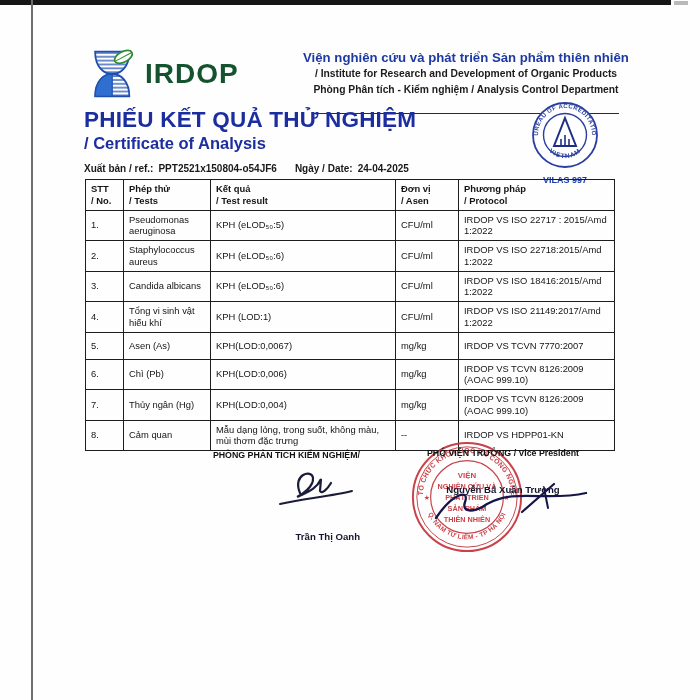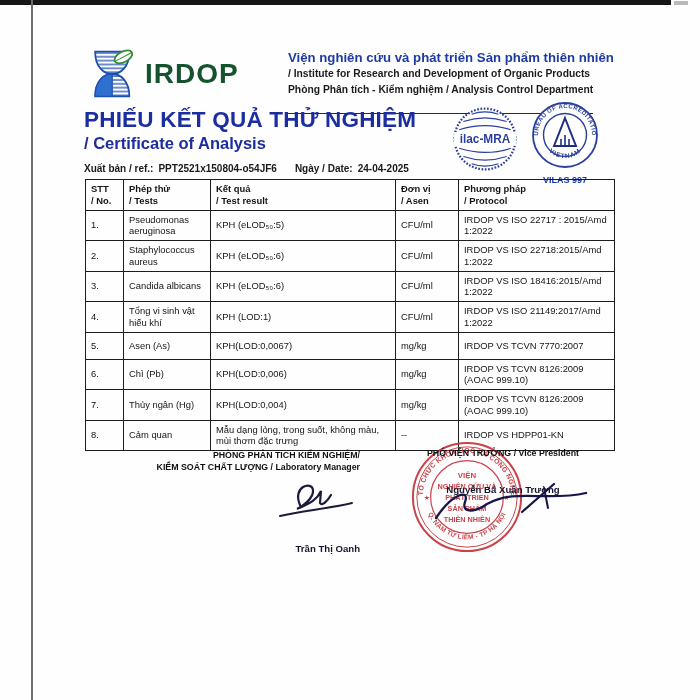--- a/index.html
+++ b/index.html
@@ -7,21 +7,21 @@
   .page { position:relative; width:700px; height:700px; overflow:hidden; background:#fefefe; }
 
   
   .top-strip { position:absolute; left:0; top:0; width:671px; height:5px; background:#161616; }
   .top-strip-smudge { position:absolute; left:674px; top:1px; width:14px; height:4px; background:#b9b9b9; }
   .left-line { position:absolute; left:31px; top:0; width:2px; height:700px; background:#6d6d6d; }
 
   
   .logo-wrap { position:absolute; left:84px; top:46px; display:flex; align-items:center; }
   .logo-text { font-size:28px; font-weight:bold; color:#14532d; letter-spacing:1px; margin-left:9px; }
-  .org-block { position:absolute; left:288px; top:50px; width:344px; }
+  .org-block { position:absolute; left:294px; top:50px; width:344px; text-align:center; }
   .org-vi { font-size:13.2px; font-weight:bold; color:#1d3aa4; line-height:1.2; }
   .org-en { font-size:10.3px; color:#1c1c1c; font-weight:bold; margin-top:2px; }
   .org-dept { font-size:10.3px; color:#1c1c1c; font-weight:bold; display:inline-block; border-bottom:1.6px solid #2b2b2b; padding-bottom:18px; margin-top:1px; }
 
   
   .title-block { position:absolute; left:84px; top:107px; width:370px; }
   .title-vi { font-size:22.5px; font-weight:bold; color:#1c2da0; letter-spacing:0.2px; }
   .title-en { font-size:16.5px; font-weight:bold; color:#1c2da0; margin-top:1px; }
   .ref-line { margin-top:10px; font-size:10px; font-weight:bold; color:#191919; }
   .ref-line span { margin-right:5px; }
@@ -85,33 +85,20 @@
   </div>
 
   <div class="title-block">
     <div class="title-vi">PHIẾU KẾT QUẢ THỬ NGHIỆM</div>
     <div class="title-en">/ Certificate of Analysis</div>
     <div class="ref-line">
       <span>Xuất bản / ref.:</span><span class="ref-value">PPT2521x150804-o54JF6</span><span>Ngày / Date:</span><span>24-04-2025</span>
     </div>
   </div>
 
-  <div class="ilac-logo">
-    <svg width="66" height="66" viewBox="0 0 64 64">
-      <circle cx="32" cy="32" r="29.5" fill="#ffffff" stroke="#2a3f9f" stroke-width="2.2" stroke-dasharray="1.6 1.6"></circle>
-      <path d="M7 23 Q32 15 57 23" fill="none" stroke="#2a3f9f" stroke-width="1.2"></path>
-      <path d="M11 15 Q32 8 53 15" fill="none" stroke="#2a3f9f" stroke-width="1.2"></path>
-      <path d="M19 8 Q32 3.5 45 8" fill="none" stroke="#2a3f9f" stroke-width="1.2"></path>
-      <path d="M7 41 Q32 49 57 41" fill="none" stroke="#2a3f9f" stroke-width="1.2"></path>
-      <path d="M11 49 Q32 56 53 49" fill="none" stroke="#2a3f9f" stroke-width="1.2"></path>
-      <path d="M19 56 Q32 60.5 45 56" fill="none" stroke="#2a3f9f" stroke-width="1.2"></path>
-      <rect x="2" y="25.5" width="60" height="13" fill="#ffffff"></rect>
-      <text x="32" y="36" text-anchor="middle" font-size="11.5" font-weight="bold" fill="#2a3f9f">ilac-MRA</text>
-    </svg>
-  </div>
 
   <div class="vilas-logo">
     <svg width="70" height="70" viewBox="0 0 70 70">
       <defs>
         <path id="bTop" d="M8 35 A 27 27 0 0 1 62 35"></path>
         <path id="bBot" d="M12 35 A 23 23 0 0 0 58 35"></path>
       </defs>
       <circle cx="35" cy="35" r="32" fill="#ffffff" stroke="#2a3f9f" stroke-width="1.8"></circle>
       <circle cx="35" cy="35" r="21.5" fill="none" stroke="#2a3f9f" stroke-width="1.4"></circle>
       <text font-size="6" font-weight="bold" fill="#2a3f9f" letter-spacing="0.4">
@@ -198,21 +185,20 @@
       <td>Cảm quan</td>
       <td>Mẫu dạng lỏng, trong suốt, không màu, mùi thơm đặc trưng</td>
       <td>--</td>
       <td>IRDOP VS HDPP01-KN</td>
     </tr>
   </tbody>
     </table>
 
   <div class="sig-left">
     <div class="sig-title">PHÒNG PHÂN TÍCH KIỂM NGHIỆM/</div>
-    <div class="sig-title">KIỂM SOÁT CHẤT LƯỢNG / Laboratory Manager</div>
     <svg class="scribble-left" width="90" height="44" viewBox="0 0 90 44">
       <path d="M30 27 C22 8 42 3 43 12 C44 21 31 29 27 31 C37 26 46 24 51 13 L50 25 C52 29 58 22 61 17" fill="none" stroke="#1b1b3a" stroke-width="2.2" stroke-linecap="round"></path>
       <path d="M10 38 C32 33 62 30 82 25" fill="none" stroke="#1b1b3a" stroke-width="2" stroke-linecap="round"></path>
     </svg>
     <div class="sig-name">Trần Thị Oanh</div>
   </div>
 
   <svg class="stamp" width="118" height="118" viewBox="0 0 120 120">
     <defs>
       <path id="sTop" d="M15 60 A 45 45 0 0 1 105 60"></path>

